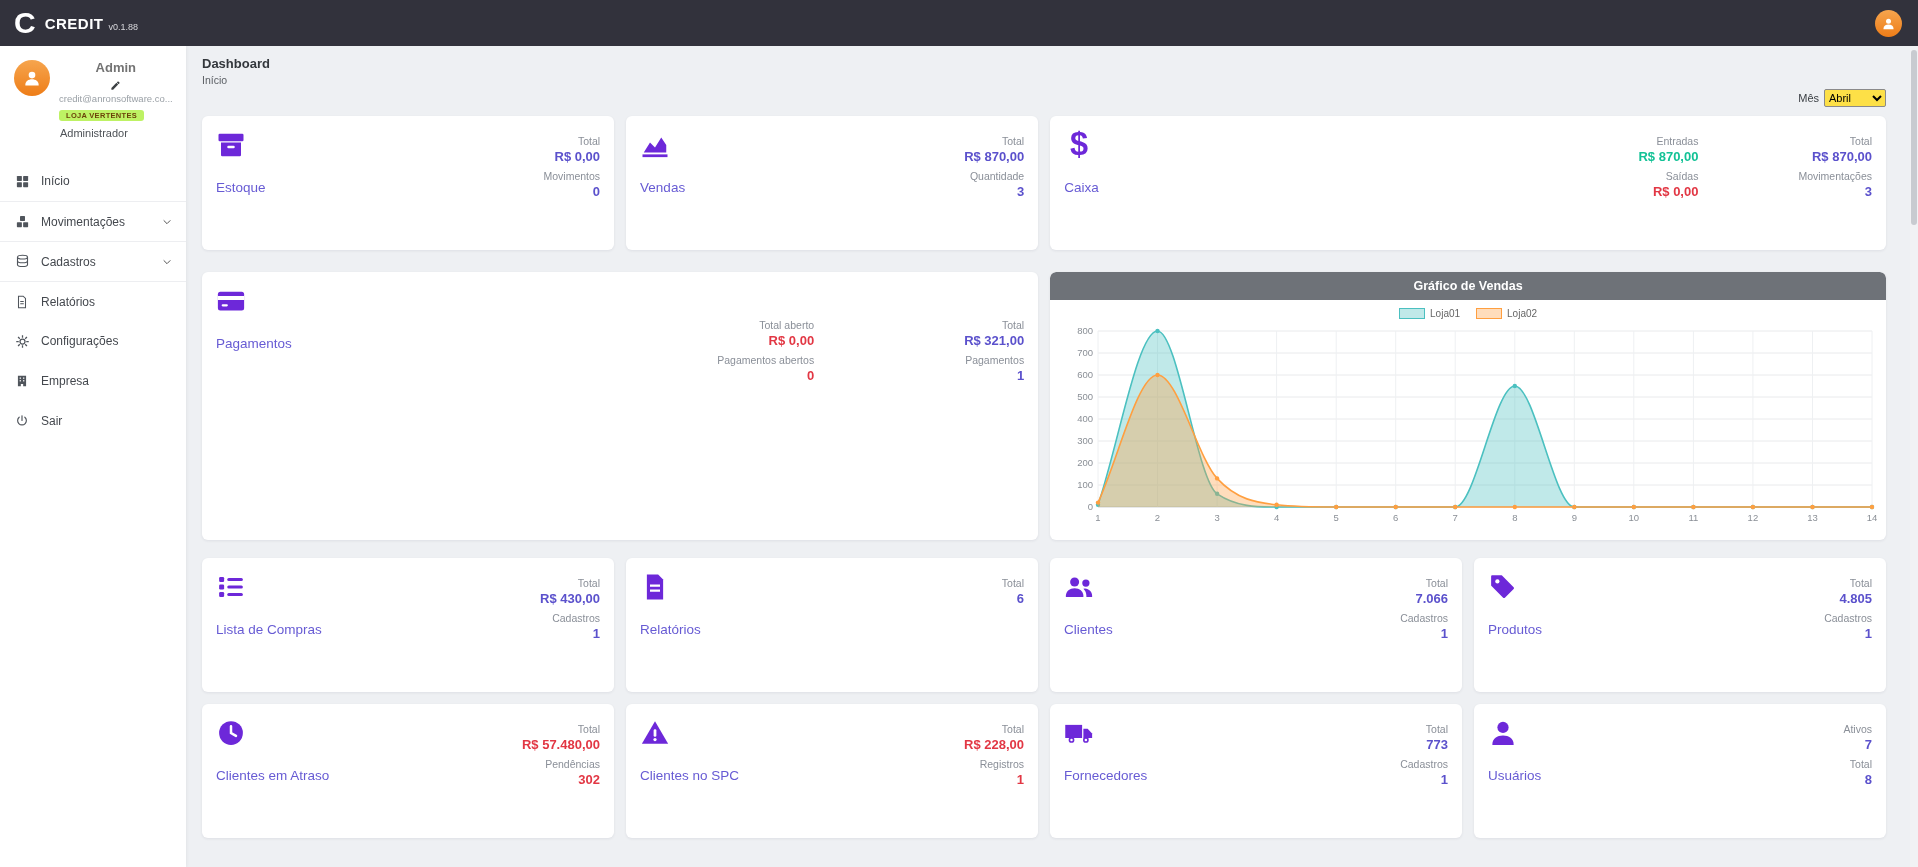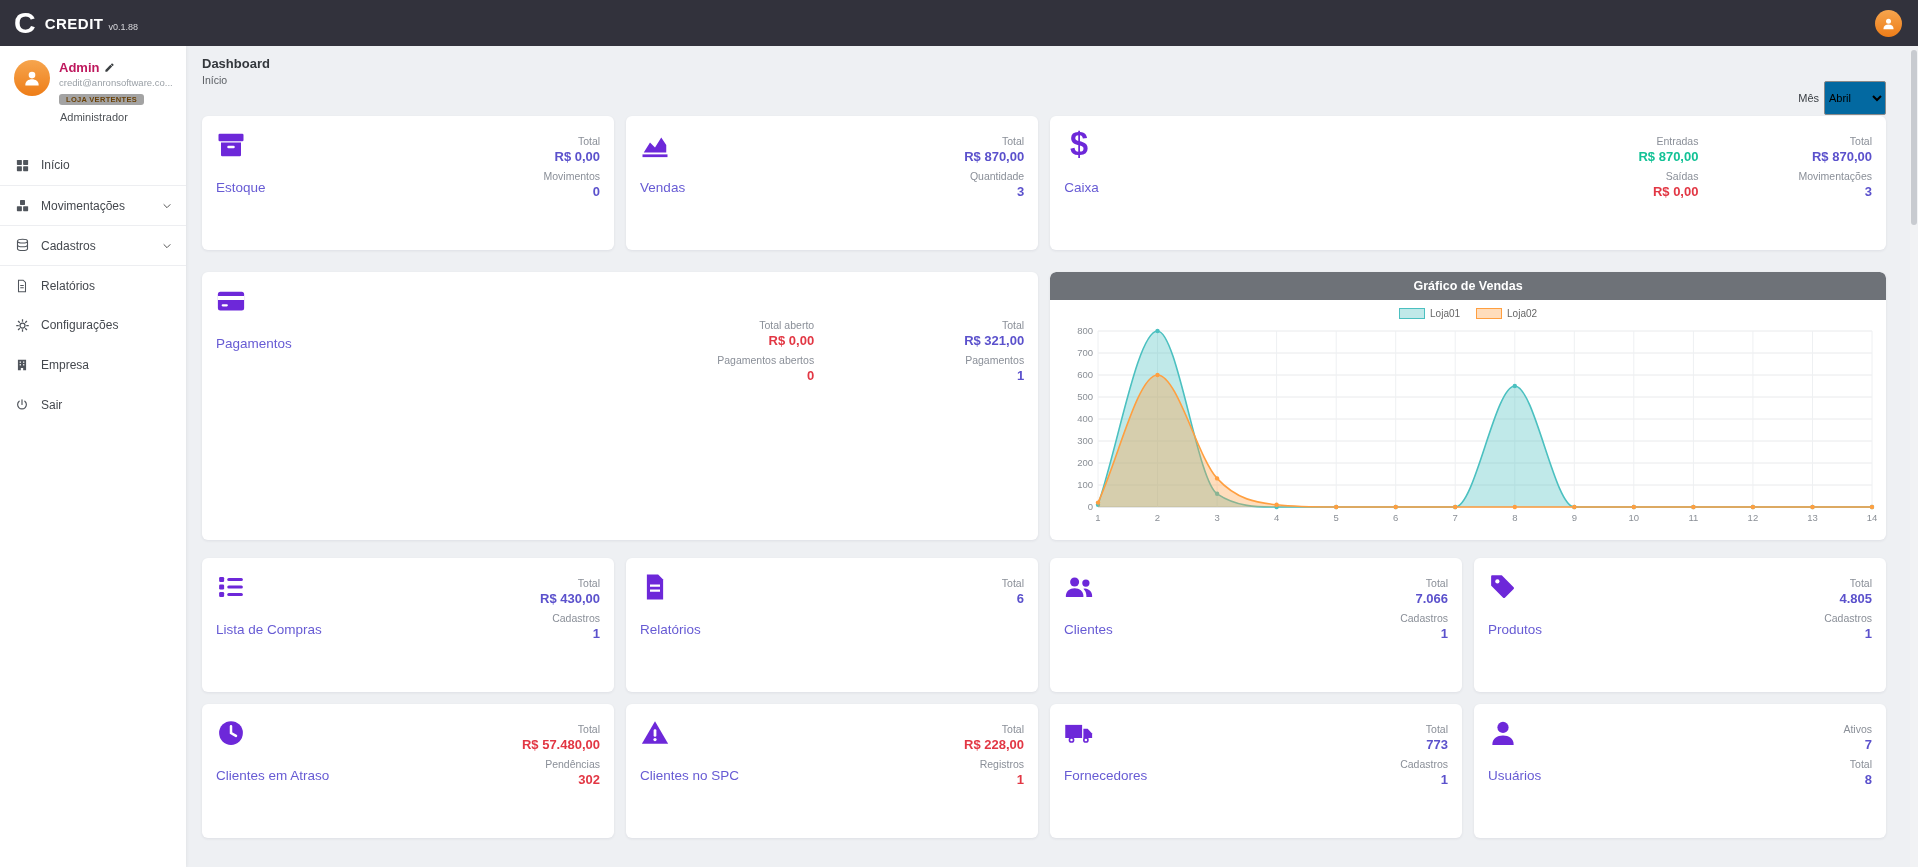--- a/index.html
+++ b/index.html
@@ -20,43 +20,43 @@
                   justify-content:center; cursor:pointer; }
   .topbar-avatar svg{ width:15px; height:15px; }
   
   .sidebar{ position:fixed; top:46px; left:0; width:186px; height:821px; background:#fff;
             box-shadow:1px 0 3px rgba(0,0,0,.05); z-index:5; }
   .profile{ padding:14px 12px 12px 14px; }
   .profile-top{ display:flex; gap:9px; }
   .profile-avatar{ width:36px; height:36px; border-radius:50%; flex:0 0 36px;
                    background:linear-gradient(#f6a54e,#ee7d18); display:flex; align-items:center; justify-content:center; }
   .profile-avatar svg{ width:20px; height:20px; }
-  .profile-name{ font-size:13px; font-weight:bold; color:#be185d; display:flex; align-items:center; gap:5px; }
+  .profile-name{ font-size:13px; font-weight:bold; color:#737373; display:flex; align-items:center; gap:5px;flex-direction:column; }
   .edit-pencil{ cursor:pointer; display:inline-flex; }
   .profile-email{ font-size:9.5px; color:#9aa0a6; margin-top:2px; white-space:nowrap; overflow:hidden;
                   text-overflow:ellipsis; max-width:118px; }
-  .profile-badge{ display:inline-block; margin-top:5px; background:#a3a3a3; color:#6b4208;
+  .profile-badge{ display:inline-block; margin-top:5px; background:#bef264; color:#6b4208;
                   font-size:7.5px; font-weight:bold; padding:1px 7px; border-radius:3px; letter-spacing:.3px; }
   .profile-role{ font-size:11px; color:#4e5257; margin-top:5px; margin-left:46px; }
   .menu{ margin-top:10px; }
   .menu-item{ height:40px; display:flex; align-items:center; gap:11px; padding:0 14px;
               font-size:12px; color:#44484e; cursor:pointer; }
   .menu-item .mi{ width:16px; display:flex; justify-content:center; }
   .menu-item .chev{ margin-left:auto; display:flex; }
   .sep-top{ border-top:1px solid #edeef1; }
   
   .main{ position:absolute; top:46px; left:186px; width:1732px; height:821px;
          padding:10px 32px 0 16px; overflow:hidden; }
   .page-title{ font-size:13px; font-weight:bold; color:#33373c; }
   .page-subtitle{ font-size:10.5px; color:#5a5e63; margin-top:3px; }
   .filter-row{ display:flex; justify-content:flex-end; align-items:center; gap:5px;
                height:20px; margin:2px 0 8px; }
   .filter-label{ font-size:11px; color:#3c4045; }
-  .month-select{ font-size:11px; width:62px; height:34px; border:1px solid #8a8a8a; border-radius:2px;
-                 background:#0369a1; font-family:"Liberation Sans",sans-serif; }
+  .month-select{ font-size:11px; width:62px; height:18px; border:1px solid #8a8a8a; border-radius:2px;
+                 background:#fde047; font-family:"Liberation Sans",sans-serif; }
   .row{ display:flex; gap:12px; }
   .mb1{ margin-bottom:22px; } .mb2{ margin-bottom:18px; } .mb3{ margin-bottom:12px; }
   .card{ background:#fff; border-radius:6px; box-shadow:0 1px 3px rgba(40,40,60,.08);
          padding:13px 14px; position:relative; }
   .w1{ width:416px; } .w2{ width:844px; }
   .h1{ height:134px; } .h2{ height:268px; }
   .cicon{ display:inline-flex; width:34px; height:32px; align-items:center; }
   .cicon svg{ width:30px; height:30px; }
   .card-title{ display:block; margin-top:16px; font-size:13.5px; color:var(--link); cursor:pointer;
                text-decoration:none; width:max-content; }

